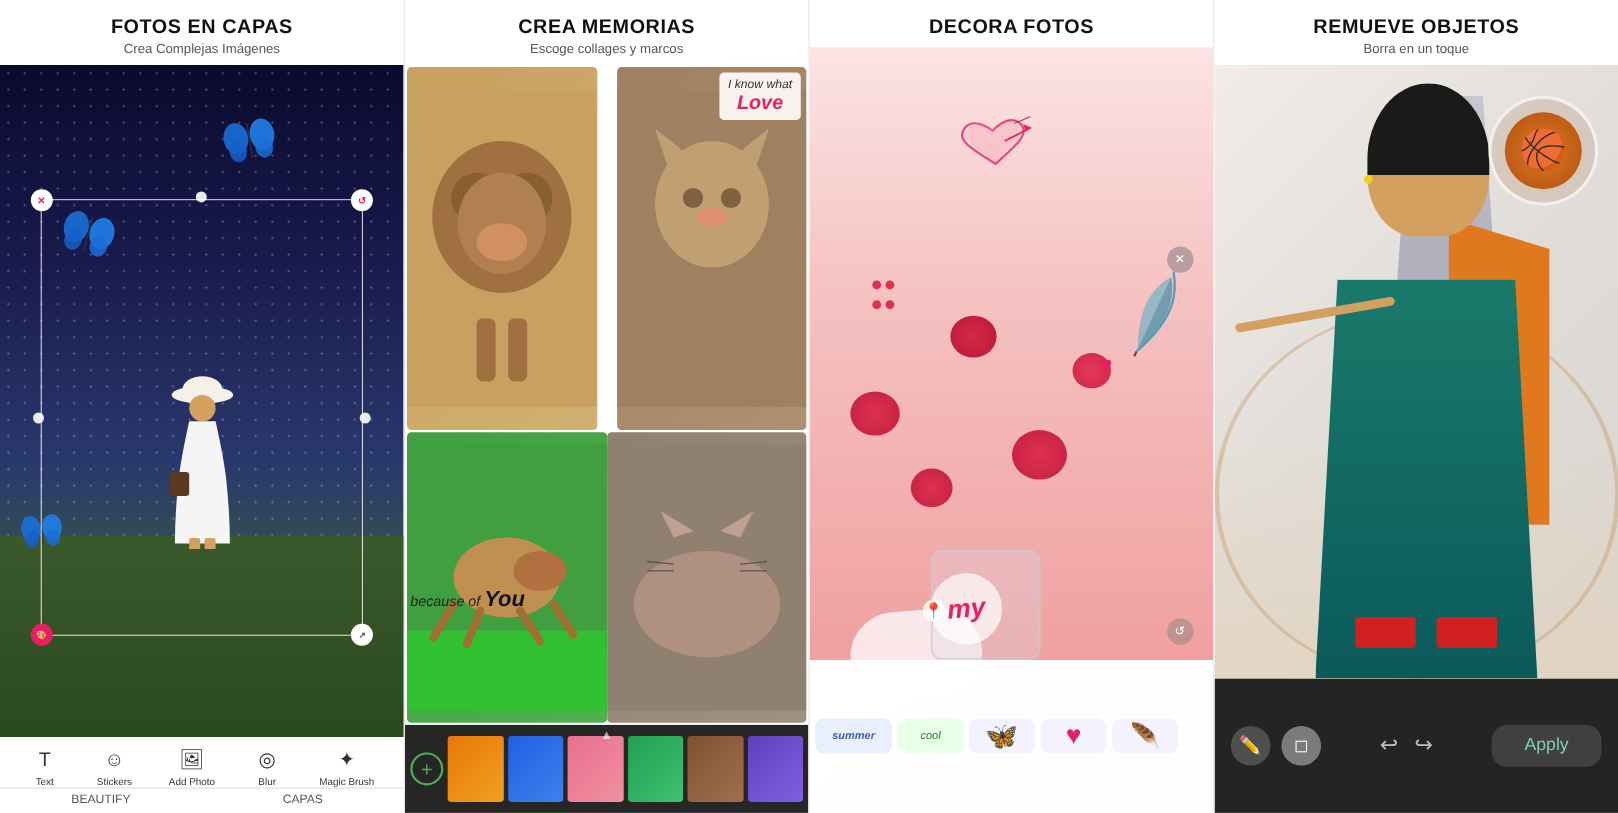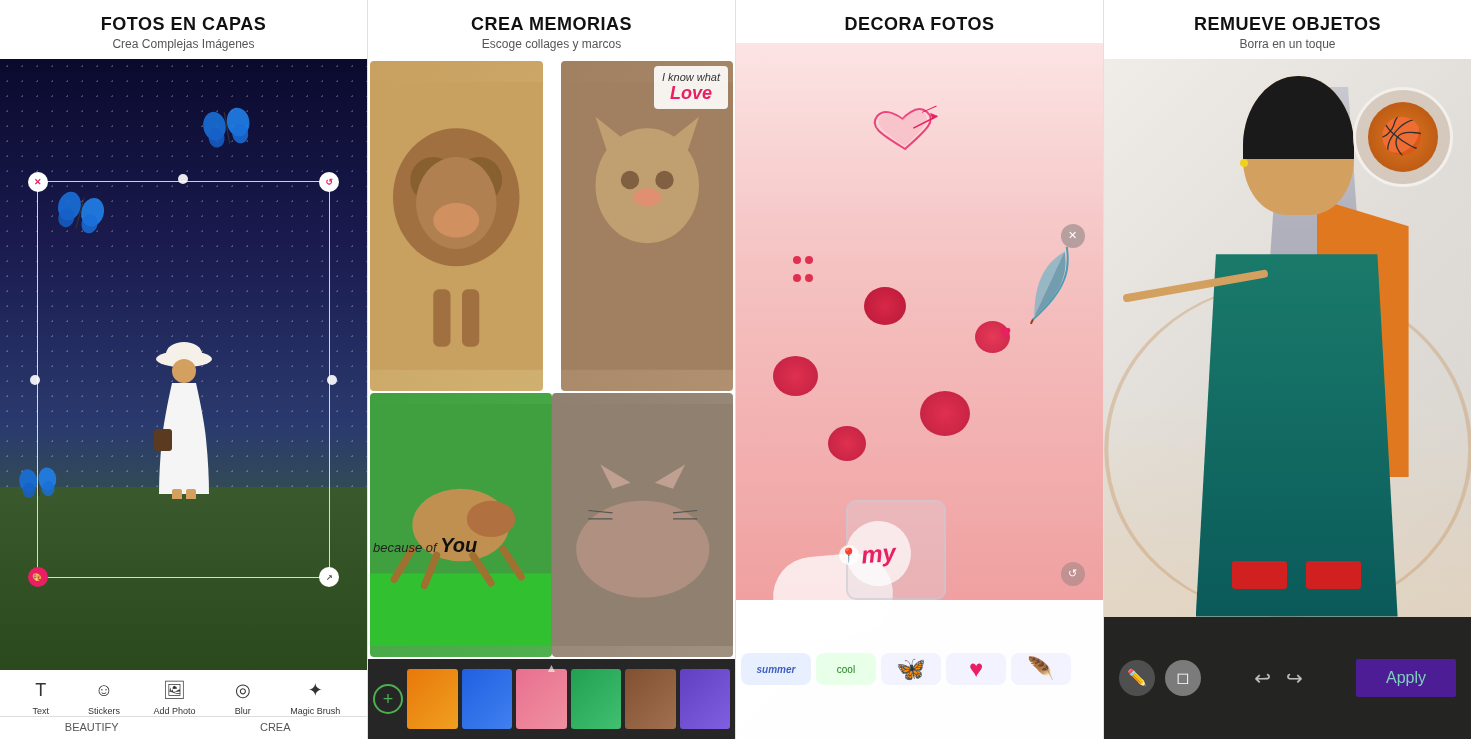--- a/index.html
+++ b/index.html
@@ -383,25 +383,25 @@
       border-radius: 50%;
       background: rgba(255,255,255,0.2);
       display: flex;
       align-items: center;
       justify-content: center;
       color: white;
       font-size: 16px;
     }
 
     .apply-button {
-      background: #4c1d95;
+      background: #404040;
       color: #7ecfbe;
       border: none;
       padding: 10px 30px;
-      border-radius: 2px;
+      border-radius: 14px;
       font-size: 16px;
       font-weight: 500;
       cursor: pointer;
     }
 
     .undo-redo {
       display: flex;
       gap: 5px;
     }
 
@@ -623,21 +623,21 @@
           <div class="toolbar-icon">◎</div>
           <div class="toolbar-label">Blur</div>
         </div>
         <div class="toolbar-item">
           <div class="toolbar-icon">✦</div>
           <div class="toolbar-label">Magic Brush</div>
         </div>
       </div>
       <div class="toolbar-bottom">
         <div class="toolbar-bottom-item">BEAUTIFY</div>
-        <div class="toolbar-bottom-item">CREA</div>
+        <div class="toolbar-bottom-item">CAPAS</div>
       </div>
     </div>
   </div>
 
   <div class="panel">
     <div class="panel-header">
       <div class="panel-title">CREA MEMORIAS</div>
       <div class="panel-subtitle">Escoge collages y marcos</div>
     </div>
     <div class="panel-image-area">
@@ -774,21 +774,21 @@
         <div style="position:absolute; bottom:22%; left:30%; width:65px; height:65px; background:rgba(255,255,255,0.7); border-radius:50%; display:flex;align-items:center;justify-content:center; font-size:24px; color:#e91e63; font-style:italic; font-weight:bold; transform:rotate(-5deg);">my</div>
 
         <div style="position:absolute; top:26%; right:5%; width:24px;height:24px;border-radius:50%;background:rgba(120,120,120,0.5);display:flex;align-items:center;justify-content:center;color:white;font-size:11px;">✕</div>
 
         <div style="position:absolute; bottom:22%; right:5%; width:24px;height:24px;border-radius:50%;background:rgba(120,120,120,0.4);display:flex;align-items:center;justify-content:center;color:white;font-size:11px;">↺</div>
 
         <div style="position:absolute; bottom:25%; left:28%; font-size:14px; color:#c06030; background:rgba(255,255,255,0.8); border-radius:50%; width:20px;height:20px;display:flex;align-items:center;justify-content:center;">📍</div>
 
         <div class="sticker-bar">
           <div class="sticker-item" style="background:#e8f0ff; min-width:70px; font-size:10px; color:#4060c0; font-weight:bold; font-style:italic;">summer</div>
-          <div class="sticker-item" style="background:#e8ffe8; min-width:60px; font-size:10px; color:#208020; ">cool</div>
+          <div class="sticker-item" style="background:#e8ffe8; min-width:60px; font-size:10px; color:#208020; font-style:italic;">cool</div>
           <div class="sticker-item" style="font-size:24px;">🦋</div>
           <div class="sticker-item" style="font-size:24px; color:#e91e63;">♥</div>
           <div class="sticker-item" style="font-size:22px;">🪶</div>
         </div>
       </div>
     </div>
   </div>
 
   <div class="panel">
     <div class="panel-header">

